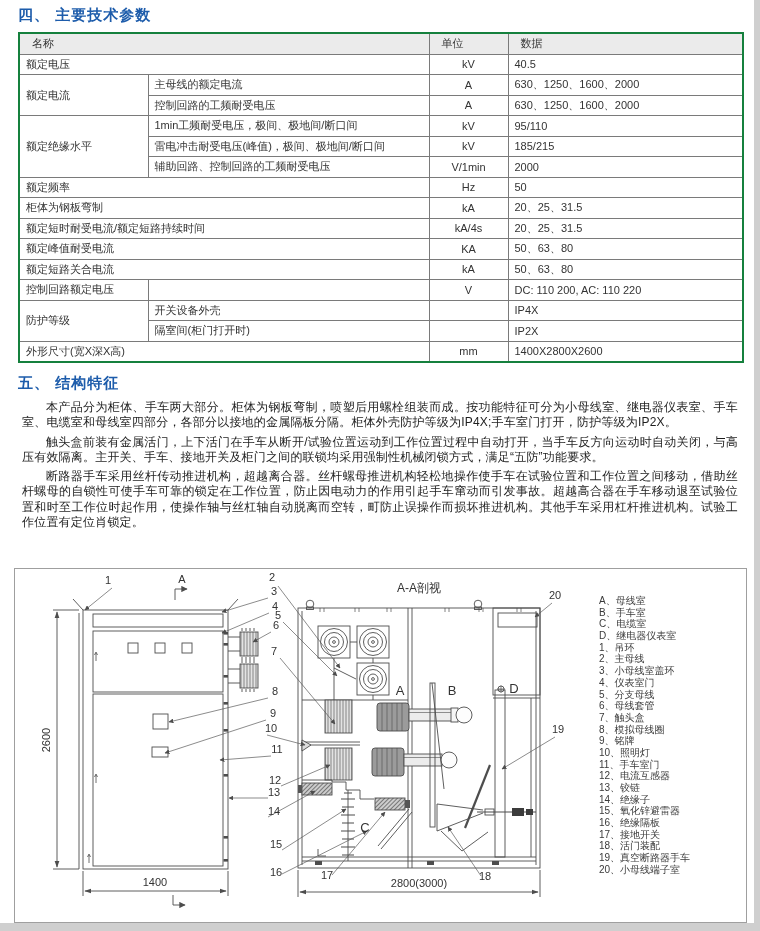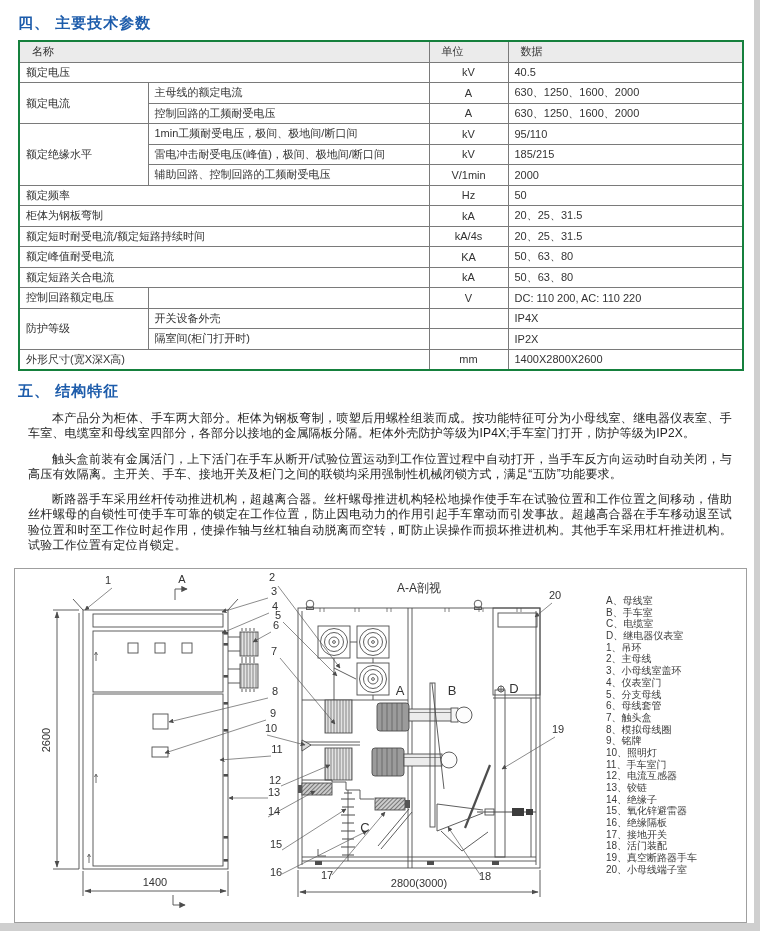--- a/index.html
+++ b/index.html
@@ -4,21 +4,21 @@
 <style>
   html,body{margin:0;padding:0;}
   body{
     width:760px;height:931px;overflow:hidden;position:relative;
     background:#ffffff;
     font-family:"Liberation Sans","DejaVu Sans",sans-serif;
     color:#222;
   }
   .edge-right{position:absolute;right:0;top:0;width:6px;height:931px;background:#cfcfcf;}
   .edge-bottom{position:absolute;left:0;bottom:0;width:760px;height:8px;background:#cfcfcf;}
-  .content{position:absolute;left:0;top:0;width:760px;padding:8px 18px;box-sizing:border-box;}
+  .content{position:absolute;left:0;top:0;width:760px;padding:0 18px;box-sizing:border-box;}
   h1.sec{
     margin:6px 0 7px 0;font-size:15px;font-weight:bold;color:#1d5cab;letter-spacing:1px;
   }
   h1.sec5{margin-top:11px;}
   table.params{
     border-collapse:collapse;table-layout:fixed;width:724px;
     border:2px solid #15803d;font-size:11px;color:#333;
   }
   table.params td,table.params th{
     border:1px solid #7a7a7a;height:17.5px;padding:1px 6px;font-weight:normal;
@@ -27,33 +27,33 @@
   table.params th{background:#ebebeb;text-align:left;padding-left:12px;}
   th.unit-h{padding-left:14px;}
   th.data-h{padding-left:22px;}
   td.name{padding-left:12px;}
   td.item{padding-left:10px;}
   td.unit{text-align:center;}
   td.data{padding-left:18px;}
   td.nb{border-bottom:none;}
   td.nt{border-top:none;}
   .body-text p{
-    margin:10px;font-size:12px;line-height:15.3px;text-align:justify;
+    margin:4px;font-size:12px;line-height:15.3px;text-align:justify;
     text-indent:2em;color:#1e1e1e;letter-spacing:0.2px;
   }
   .diagram{
     position:absolute;left:14px;top:568px;width:731px;height:353px;
     border:1px solid #9f9f9f;background:#fff;
   }
   .diagram svg{position:absolute;left:0;top:0;}
   .legend{
     position:absolute;left:584px;top:26px;font-size:10px;line-height:11.7px;
     color:#3a3a3a;white-space:nowrap;
   }
-  .legend div{height:11.7px;margin-left:7px;}
+  .legend div{height:11.7px;}
 </style>
 </head>
 <body>
 
 <div class="content">
 
   <h1 class="sec">四、 主要技术参数</h1>
 
   <table class="params">
     <colgroup>

